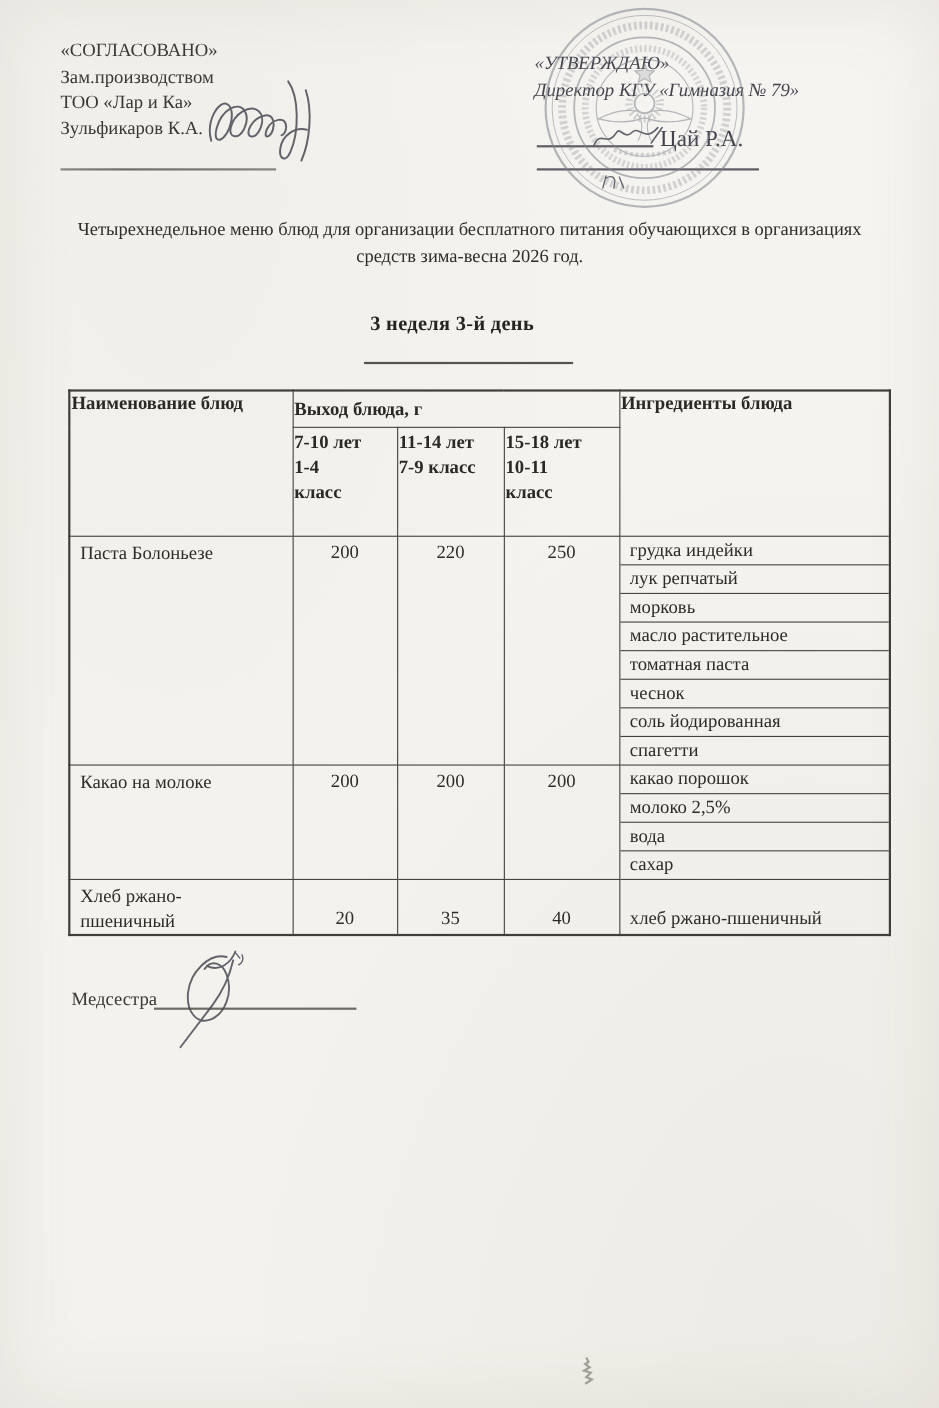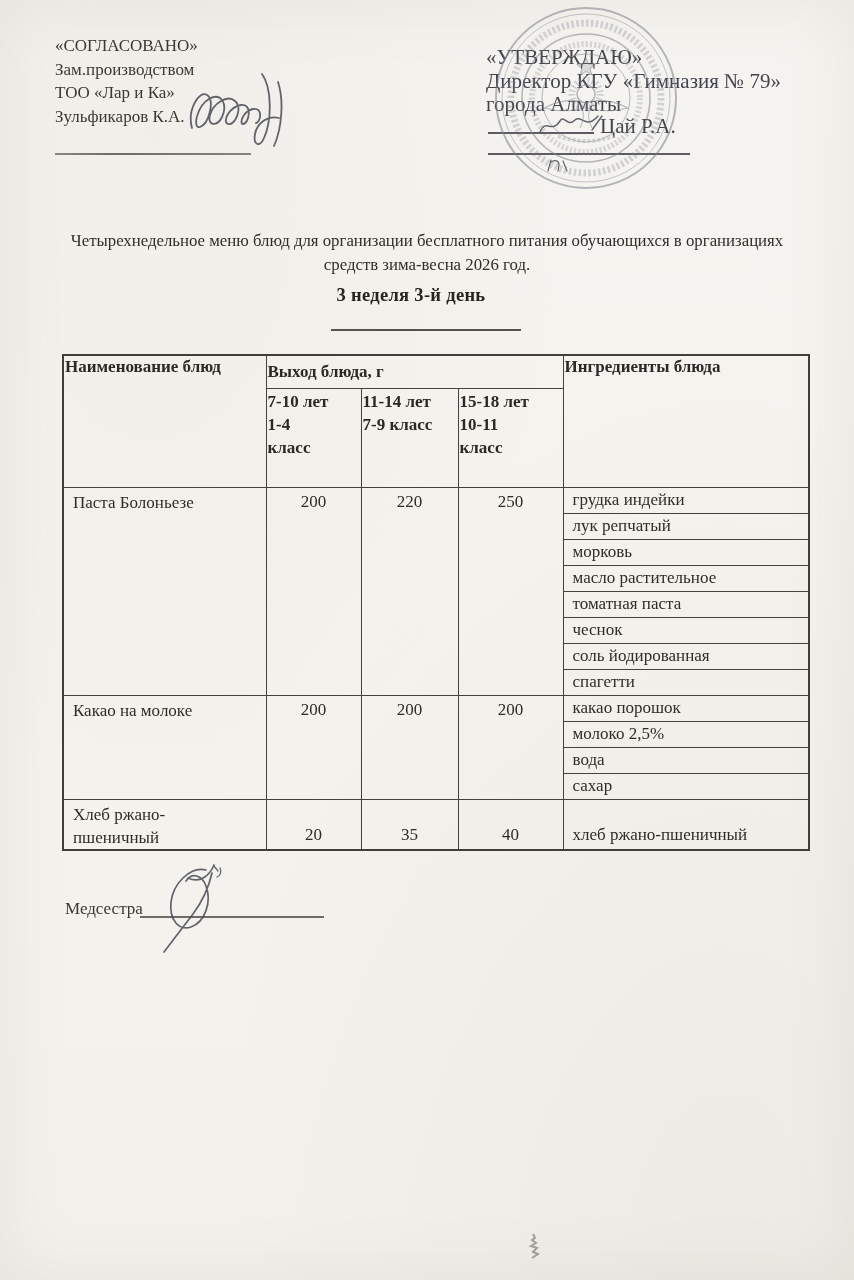--- a/index.html
+++ b/index.html
@@ -8,31 +8,31 @@
     font-family:"Liberation Serif","DejaVu Serif",serif;color:#34322e;
     background:
       radial-gradient(ellipse at 18% 8%, rgba(90,80,60,0.03), transparent 45%),
       radial-gradient(ellipse at 85% 95%, rgba(90,80,60,0.04), transparent 50%),
       linear-gradient(#f6f4f0,#f3f1ec);
     box-shadow: inset 0 0 70px rgba(120,110,90,0.10);
   }
   .abs{position:absolute;}
   
   .hdr-left{left:55px;top:34px;font-size:17px;line-height:23.5px;color:#3a3834;}
-  .hdr-right{left:486px;top:46px;font-size:21px;line-height:23.5px;color:#44424d;}
+  .hdr-right{left:486px;top:46px;font-size:17px;line-height:23.5px;color:#44424d;font-style:italic;}
   .sig-line{height:2px;background:linear-gradient(90deg,#8a8781,#6e6b66 30%,#87847e);}
   .left-sign-line{left:55px;top:153px;width:196px;}
   .right-name-line{left:488px;top:132px;width:106px;height:1.5px;background:#5e5b64;}
   .right-long-line{left:488px;top:153px;width:202px;height:1.5px;background:#5e5b64;}
   .right-name{left:600px;top:114px;font-size:21px;color:#44424d;}
   .sig-svg{stroke:#4a4a55;fill:none;stroke-linecap:round;opacity:.85;}
   
   .stamp{left:492px;top:4px;width:188px;height:188px;opacity:.55;filter:blur(.35px);pointer-events:none;}
   
-  .title{left:0;width:854px;top:197px;text-align:center;font-size:16.8px;line-height:23.5px;color:#2f2d29;margin-top:32px;}
+  .title{left:0;width:854px;top:197px;text-align:center;font-size:16.8px;line-height:23.5px;color:#2f2d29;}
   .heading{left:0;width:822px;top:285px;text-align:center;font-size:18.5px;font-weight:bold;color:#26241f;letter-spacing:.3px;}
   .heading-underline{left:331px;top:329px;width:190px;height:2px;background:#55524c;}
   
   table.menu{position:absolute;left:62px;top:354px;width:746px;border-collapse:collapse;table-layout:fixed;
     font-size:17px;color:#2e2c28;border:2.5px solid #413e39;}
   table.menu th, table.menu td{border:1.6px solid #45423d;vertical-align:top;font-weight:normal;}
   table.menu th{font-weight:bold;text-align:left;color:#2b2925;}
   .th-top{height:30px;line-height:30px;}
   .th-sub{height:96px;white-space:pre-line;line-height:23px;vertical-align:middle;}
   td.dish{padding:3px 6px 0 9px;white-space:pre-line;line-height:23px;}
@@ -62,21 +62,20 @@
   </div>
   <svg class="abs sig-svg" style="left:182px;top:66px;" width="118" height="92" viewBox="0 0 118 92">
     <path d="M10,62 C5,44 17,24 25,29 C33,34 27,58 18,61 C10,63 15,40 27,33 C39,26 46,38 40,51 C35,61 25,60 28,49 C31,38 45,28 53,35 C61,42 53,60 46,58 C40,56 47,41 59,39 C71,37 67,58 61,58 C57,58 61,45 71,43 C81,41 79,56 74,57" stroke-width="1.8"></path>
     <path d="M80,8 C90,22 90,54 82,72 C78,82 71,79 73,68 C75,57 86,49 97,52 M96,16 C102,34 100,62 92,80" stroke-width="1.8"></path>
   </svg>
   <div class="abs sig-line left-sign-line"></div>
 
   <div class="abs hdr-right">
     <div>«УТВЕРЖДАЮ»</div>
     <div>Директор КГУ «Гимназия № 79»</div>
-    <div>города Алматы</div>
   </div>
   <div class="abs right-name-line"></div>
   <svg class="abs sig-svg" style="left:536px;top:108px;" width="72" height="30" viewBox="0 0 72 30">
     <path d="M4,24 C10,10 16,26 24,13 C28,6 31,20 39,12 C45,6 50,22 62,8 M56,22 l10,-14" stroke-width="1.5"></path>
   </svg>
   <span class="abs right-name">Цай Р.А.</span>
   <div class="abs right-long-line"></div>
   <svg class="abs sig-svg" style="left:545px;top:157px;" width="26" height="18" viewBox="0 0 26 18">
     <path d="M3,14 L6,3 M6,5 C10,2 14,4 14,8 L13,14 M18,4 l4,10" stroke-width="1.2"></path>
   </svg>

